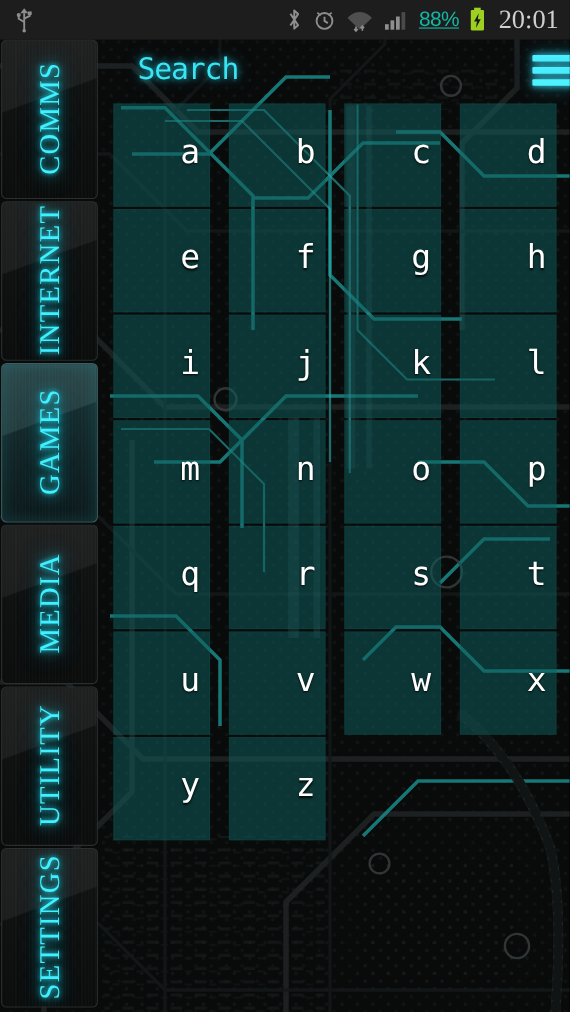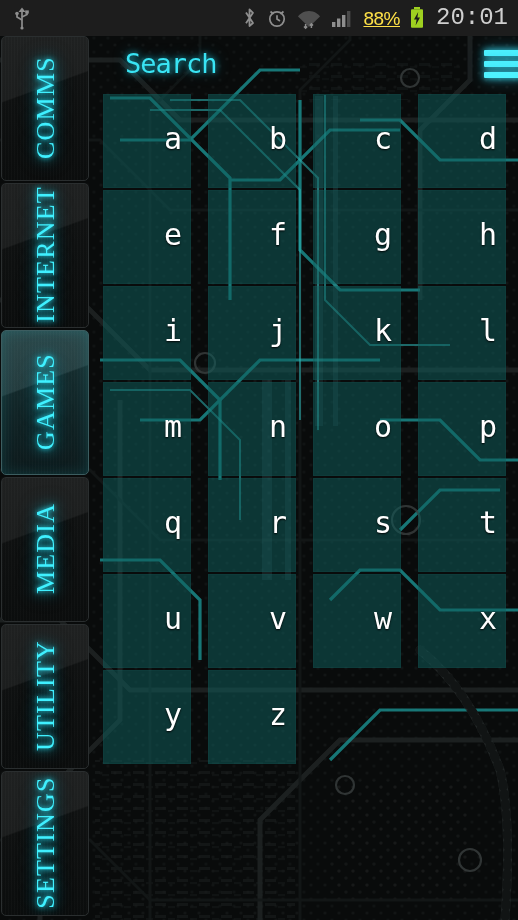--- a/index.html
+++ b/index.html
@@ -36,31 +36,31 @@
   }
   #statusbar-left { padding-left: 12px; display: flex; align-items: center; }
   #statusbar-right {
     margin-left: auto;
     display: flex; align-items: center;
     padding-right: 10px;
     gap: 9px;
   }
   .sb-icon { display: block; }
   .battery-pct {
-    color: #fde047;
+    color: #14b8a6;
     font-size: 19px;
     font-family: "Liberation Sans", sans-serif;
     letter-spacing: -0.5px;
     line-height: 1;
     text-decoration: underline;
   }
   .clock {
     color: #cfcfcf;
     font-size: 24px;
-    font-family: Liberation Mono, monospace;
+    font-family: Liberation Serif, serif;
     letter-spacing: 0px;
     line-height: 1;
     margin-left: 2px;
   }
 
   
   #sidebar {
     position: absolute;
     left: 0; top: 36px;
     width: 93px; height: 884px;

